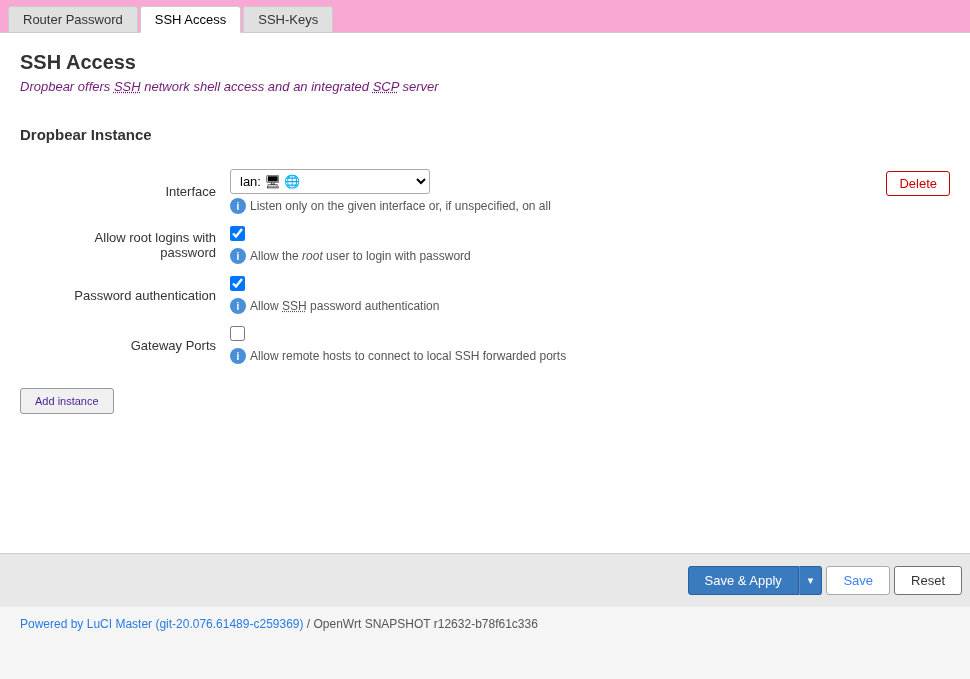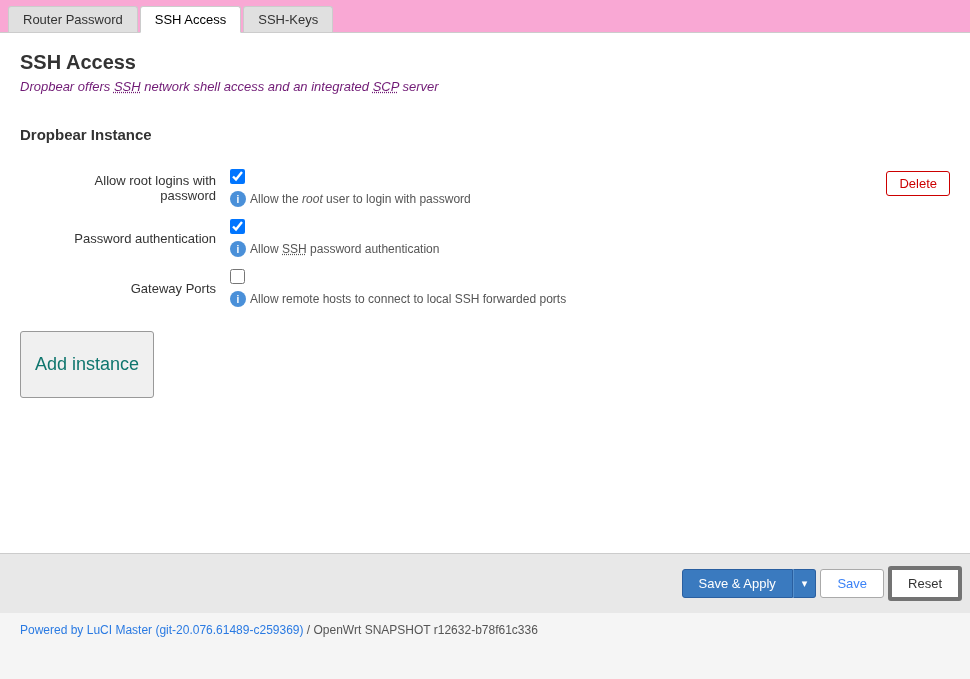--- a/index.html
+++ b/index.html
@@ -143,27 +143,27 @@
 
     input[type="checkbox"] {
       width: 15px;
       height: 15px;
       cursor: pointer;
     }
 
     .add-instance-btn {
       display: inline-block;
       margin-top: 10px;
-      padding: 22px 14px;
+      padding: 6px 14px;
       border: 1px solid #999;
       border-radius: 3px;
       background: #f0f0f0;
       cursor: pointer;
-      font-size: 18px;
-      color: #0f766e;
+      font-size: 11px;
+      color: #4c1d95;
     }
 
     .footer-bar {
       background: #e8e8e8;
       border-top: 1px solid #ccc;
       padding: 12px 8px;
       display: flex;
       justify-content: flex-end;
       align-items: center;
       gap: 4px;
@@ -199,21 +199,21 @@
       border: 1px solid #aaa;
       padding: 6px 16px;
       cursor: pointer;
       font-size: 13px;
       border-radius: 3px;
       color: #3b82f6;
     }
 
     .btn-reset {
       background: #fff;
-      border: 4px solid #737373;
+      border: 1px solid #737373;
       padding: 6px 16px;
       cursor: pointer;
       font-size: 13px;
       border-radius: 3px;
       color: #333;
     }
 
     .powered-by {
       padding: 10px 20px;
       font-size: 12px;
@@ -244,20 +244,34 @@
 
   <h2 class="section-title">Dropbear Instance</h2>
 
   <div class="instance-block">
 
     <button class="delete-btn">Delete</button>
 
     <table class="form-table">
 
       <tbody>
+          <tr class="form-row">
+        <td class="form-label">Interface</td>
+        <td class="form-field">
+          <select class="iface-select">
+            <option>lan: 🖥 🌐</option>
+            <option>wan</option>
+            <option>unspecified</option>
+          </select>
+          <div class="form-hint">
+            <span class="info-icon">i</span>
+            <span>Listen only on the given interface or, if unspecified, on all</span>
+          </div>
+        </td>
+      </tr>
 
 
       <tr class="form-row">
         <td class="form-label">Allow root logins with<br>password</td>
         <td class="form-field">
           <input type="checkbox" checked="" style="">
           <div class="form-hint">
             <span class="info-icon">i</span>
             <span>Allow the <em>root</em> user to login with password</span>
           </div>

